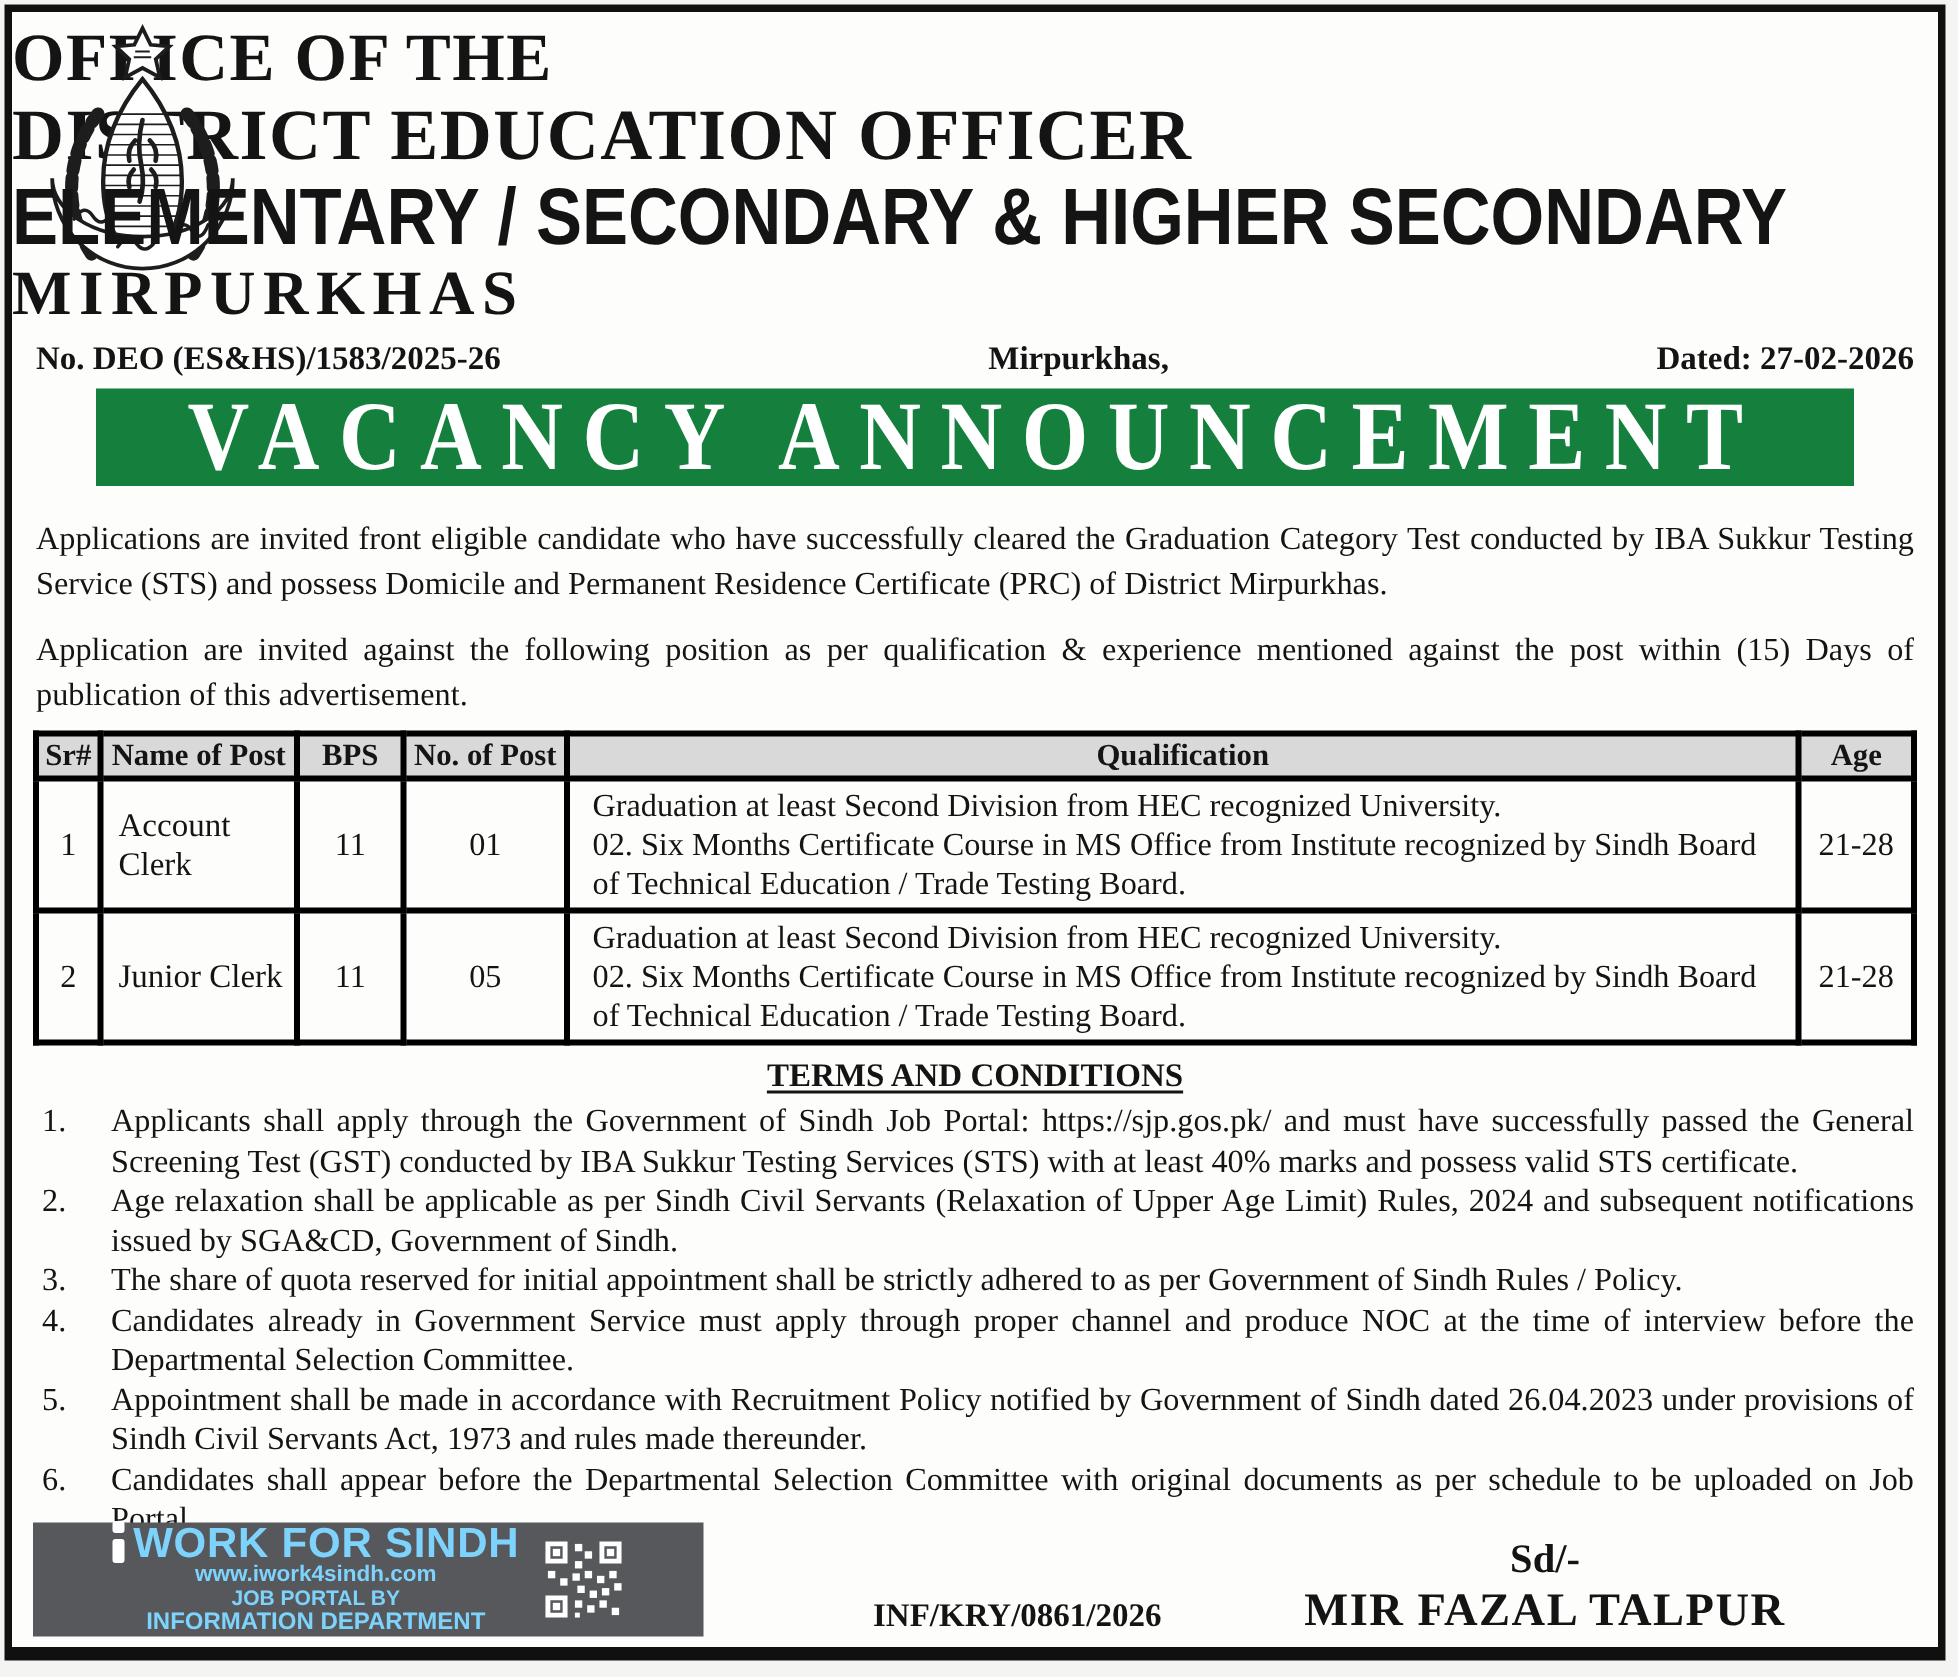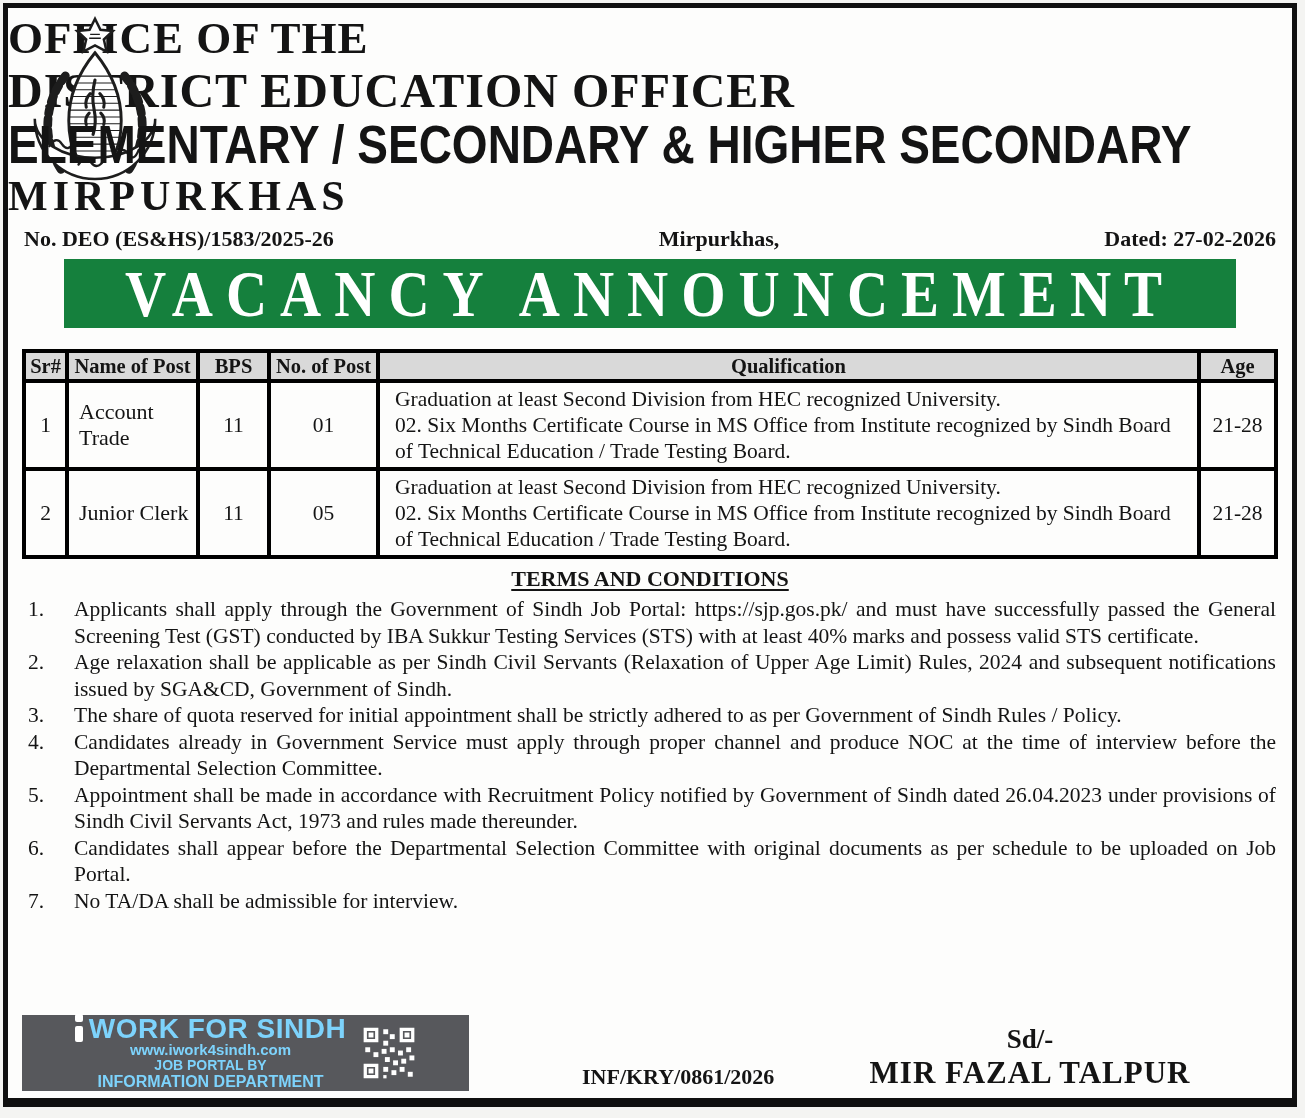--- a/index.html
+++ b/index.html
@@ -110,36 +110,38 @@
   <div class="ref-row">
     <span>No. DEO (ES&amp;HS)/1583/2025-26</span>
     <span>Mirpurkhas,</span>
     <span>Dated: 27-02-2026</span>
   </div>
 
   <div class="banner">
     <span class="banner-text">VACANCY ANNOUNCEMENT</span>
   </div>
 
+  <div class="para">Applications are invited front eligible candidate who have successfully cleared the Graduation Category Test conducted by IBA Sukkur Testing Service (STS) and possess Domicile and Permanent Residence Certificate (PRC) of District Mirpurkhas.</div>
+  <div class="para second">Application are invited against the following position as per qualification &amp; experience mentioned against the post within (15) Days of publication of this advertisement.</div>
 
   <table>
     <thead>
       <tr>
         <th class="col-sr">Sr#</th>
         <th class="col-post">Name of Post</th>
         <th class="col-bps">BPS</th>
         <th class="col-no">No. of Post</th>
         <th>Qualification</th>
         <th class="col-age">Age</th>
       </tr>
     </thead>
     <tbody>
       <tr>
         <td class="c">1</td>
-        <td class="post-cell">Account Trade</td>
+        <td class="post-cell">Account Clerk</td>
         <td class="c">11</td>
         <td class="c">01</td>
         <td class="qual-cell">
           <div>Graduation at least Second Division from HEC recognized University.</div>
           <div>02. Six Months Certificate Course in MS Office from Institute recognized by Sindh Board of Technical Education / Trade Testing Board.</div>
         </td>
         <td class="c">21-28</td>
       </tr>
       <tr>
         <td class="c">2</td>

